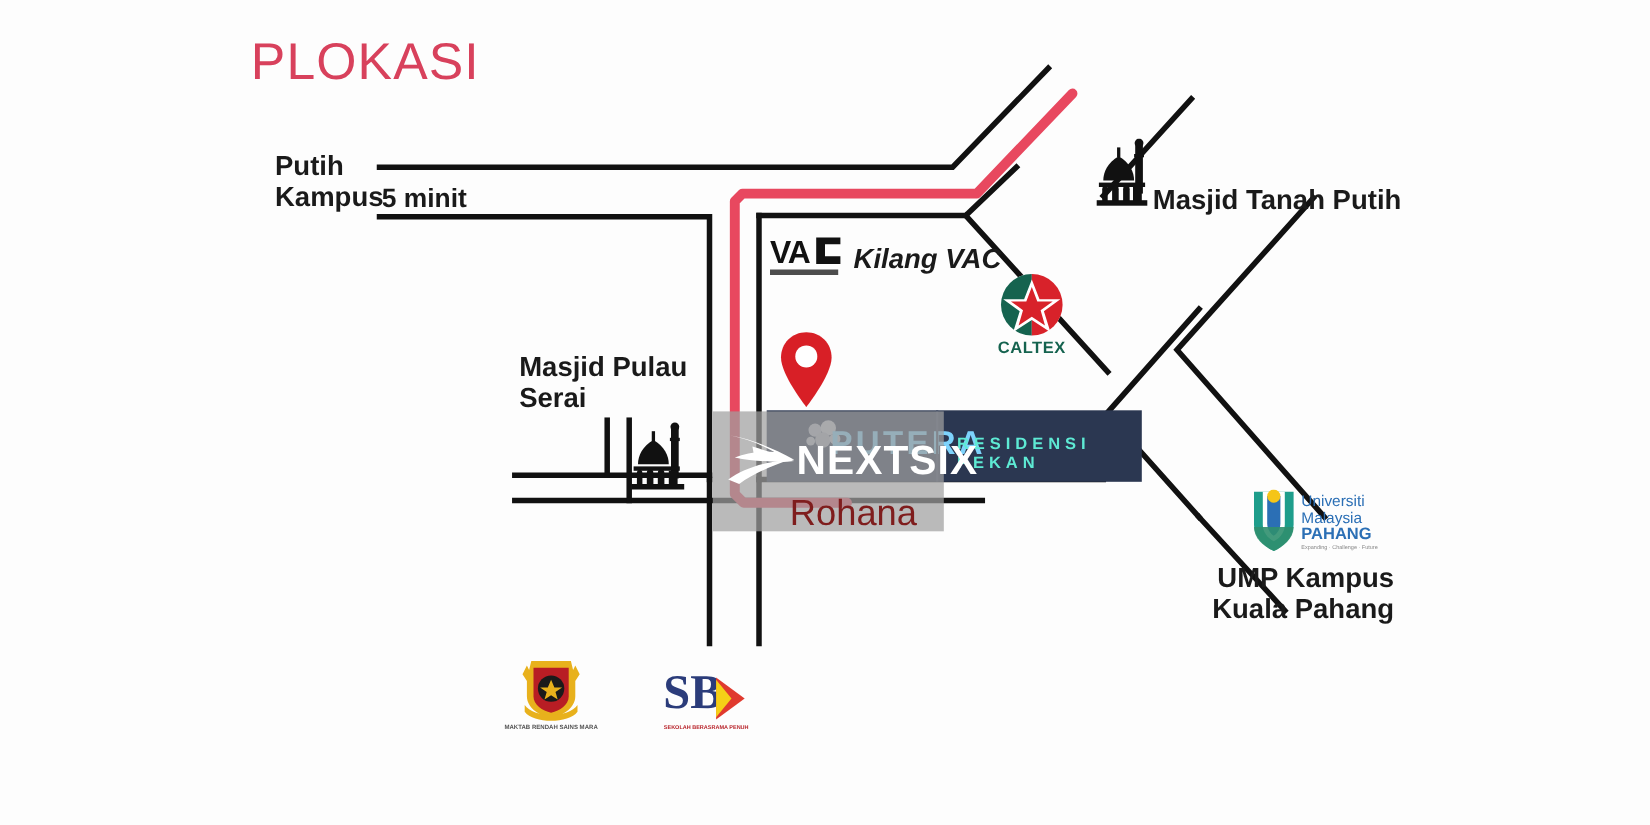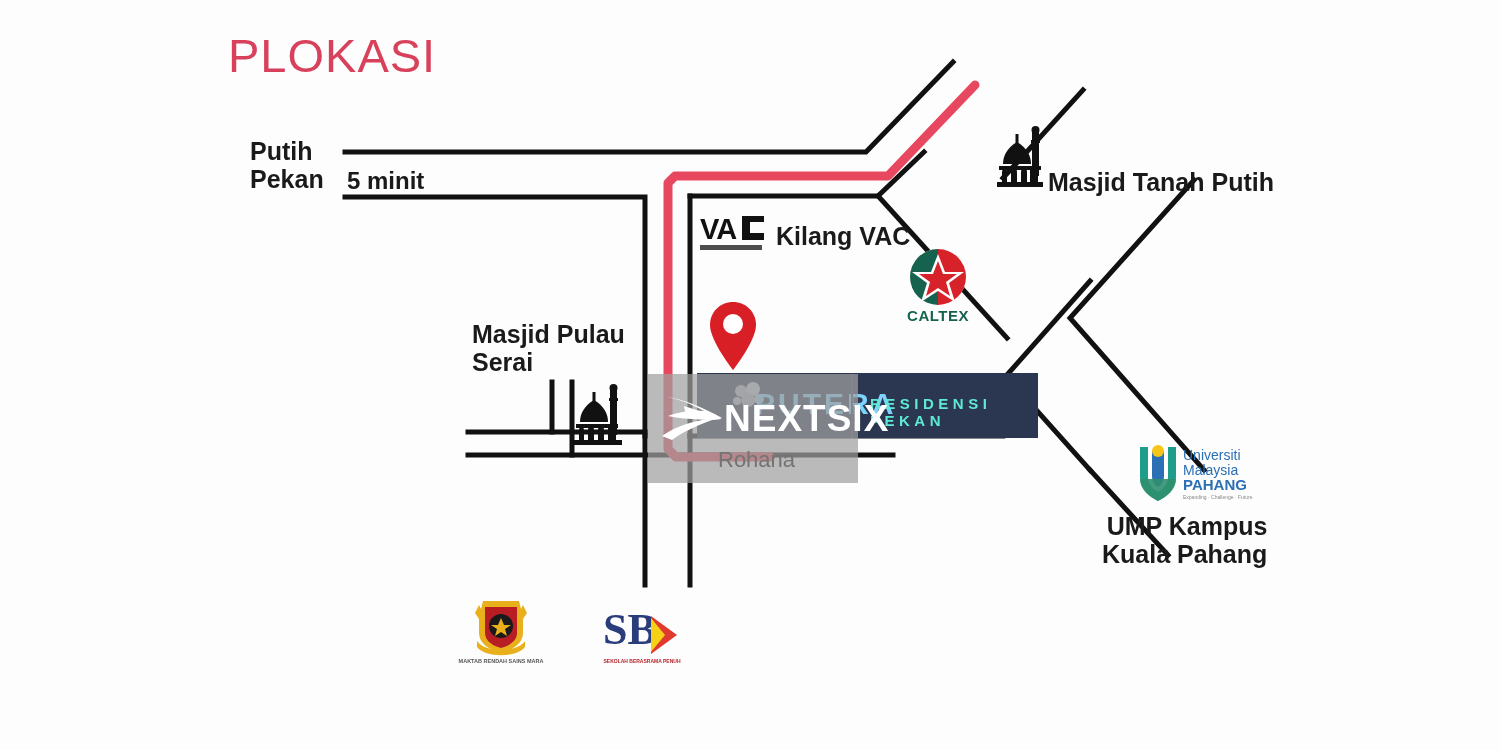--- a/index.html
+++ b/index.html
@@ -4,42 +4,42 @@
 <style>
   html,body{margin:0;padding:0;background:#ffffff;}
   body{font-family:"Liberation Sans",sans-serif;}
   #map{position:relative;width:1500px;height:750px;background:#fdfdfd;overflow:hidden;padding-left:24px;}
   #roads{position:absolute;left:0;top:0;width:1500px;height:750px;}
   .lbl{position:absolute;font-weight:bold;color:#1a1a1a;line-height:1.12;white-space:pre-line;}
   #title{position:absolute;left:228px;top:28px;font-size:47px;letter-spacing:1px;font-weight:400;color:#d8415c;}
   #bandar{left:250px;top:137px;font-size:25px;}
   #minit{left:347px;top:168px;font-size:24px;}
   #tanahputih{left:1048px;top:168px;font-size:25px;}
-  #kilangvac{left:776px;top:222px;font-size:25px;}
+  #kilangvac{left:776px;top:222px;font-size:25px;font-style:italic;}
   #pulauserai{left:472px;top:320px;font-size:25px;}
   #umplbl{left:1102px;top:512px;font-size:25px;text-align:right;}
   #mrsmlbl{left:416px;top:670px;font-size:25px;}
   .ico{position:absolute;}
   #vaclogo{left:700px;top:211px;width:66px;height:44px;}
   #caltex{left:905px;top:247px;width:66px;height:78px;}
   #umplogo{left:1130px;top:445px;width:134px;height:58px;}
   #mrsmlogo{left:455px;top:597px;width:92px;height:68px;}
   #sbplogo{left:603px;top:604px;width:78px;height:62px;}
   #pin{left:708px;top:300px;width:50px;height:72px;}
   #mosque1{left:995px;top:126px;width:50px;height:62px;}
   #mosque2{left:572px;top:383px;width:52px;height:63px;}
   #banner{position:absolute;left:697px;top:373px;width:341px;height:65px;background:#2b3751;overflow:hidden;}
   #banner .deco{position:absolute;left:32px;top:7px;width:40px;height:32px;opacity:.85;}
   #banner .bname{position:absolute;left:58px;top:14px;font-size:30px;font-weight:bold;letter-spacing:3px;color:#7dd3fc;}
   #banner .bsub{position:absolute;left:173px;top:22px;font-size:15px;font-weight:bold;letter-spacing:4.5px;color:#5eead4;}
   #banner .bsep{position:absolute;left:154px;top:0;width:2px;height:65px;background:#39455f;}
   #wm{position:absolute;left:648px;top:374px;width:210px;height:109px;background:rgba(160,160,160,.72);}
   #wm .wmlogo{position:absolute;left:12px;top:16px;width:70px;height:54px;}
   #wm .wmtxt{position:absolute;left:76px;top:24px;font-size:37px;font-weight:bold;letter-spacing:1px;color:#ffffff;}
-  #wm .wmsub{position:absolute;left:70px;top:73px;font-size:22px;color:#737373;}
+  #wm .wmsub{position:absolute;left:70px;top:73px;font-size:33px;color:#7f1d1d;}
 </style>
 </head>
 <body>
 
 <div id="map">
 
   <svg id="roads" viewBox="0 0 1500 750">
     <g fill="none" stroke="#111111" stroke-width="5" stroke-linecap="square">
 
       <path d="M345,152 L866,152 L953,62"></path>
@@ -76,21 +76,21 @@
       <path d="M1090,470 L1168,555"></path>
     </g>
 
     <g fill="none" stroke="#e8485f" stroke-width="9" stroke-linecap="round" stroke-linejoin="round">
       <path d="M975,85 L888,176 L675,176 L668,183 L668,449 L676,457 L770,457"></path>
     </g>
   </svg>
 
   <div id="title">PLOKASI</div>
 
-  <div class="lbl" id="bandar"><span>Putih</span><br><span>Pekan</span></div>
+  <div class="lbl" id="bandar"><span>Putih</span><br><span>Kampus</span></div>
   <div class="lbl" id="minit">5 minit</div>
   <div class="lbl" id="tanahputih">Masjid Tanah Putih</div>
   <div class="lbl" id="kilangvac">Kilang VAC</div>
   <div class="lbl" id="pulauserai">Masjid Pulau
 Serai</div>
   <div class="lbl" id="umplbl">UMP Kampus
 Kuala Pahang</div>
 
   <svg class="ico" id="pin" viewBox="0 0 50 72">
     <path d="M25,2 C12,2 2,12 2,25 C2,41 25,70 25,70 C25,70 48,41 48,25 C48,12 38,2 25,2 Z" fill="#d81f26"></path>

